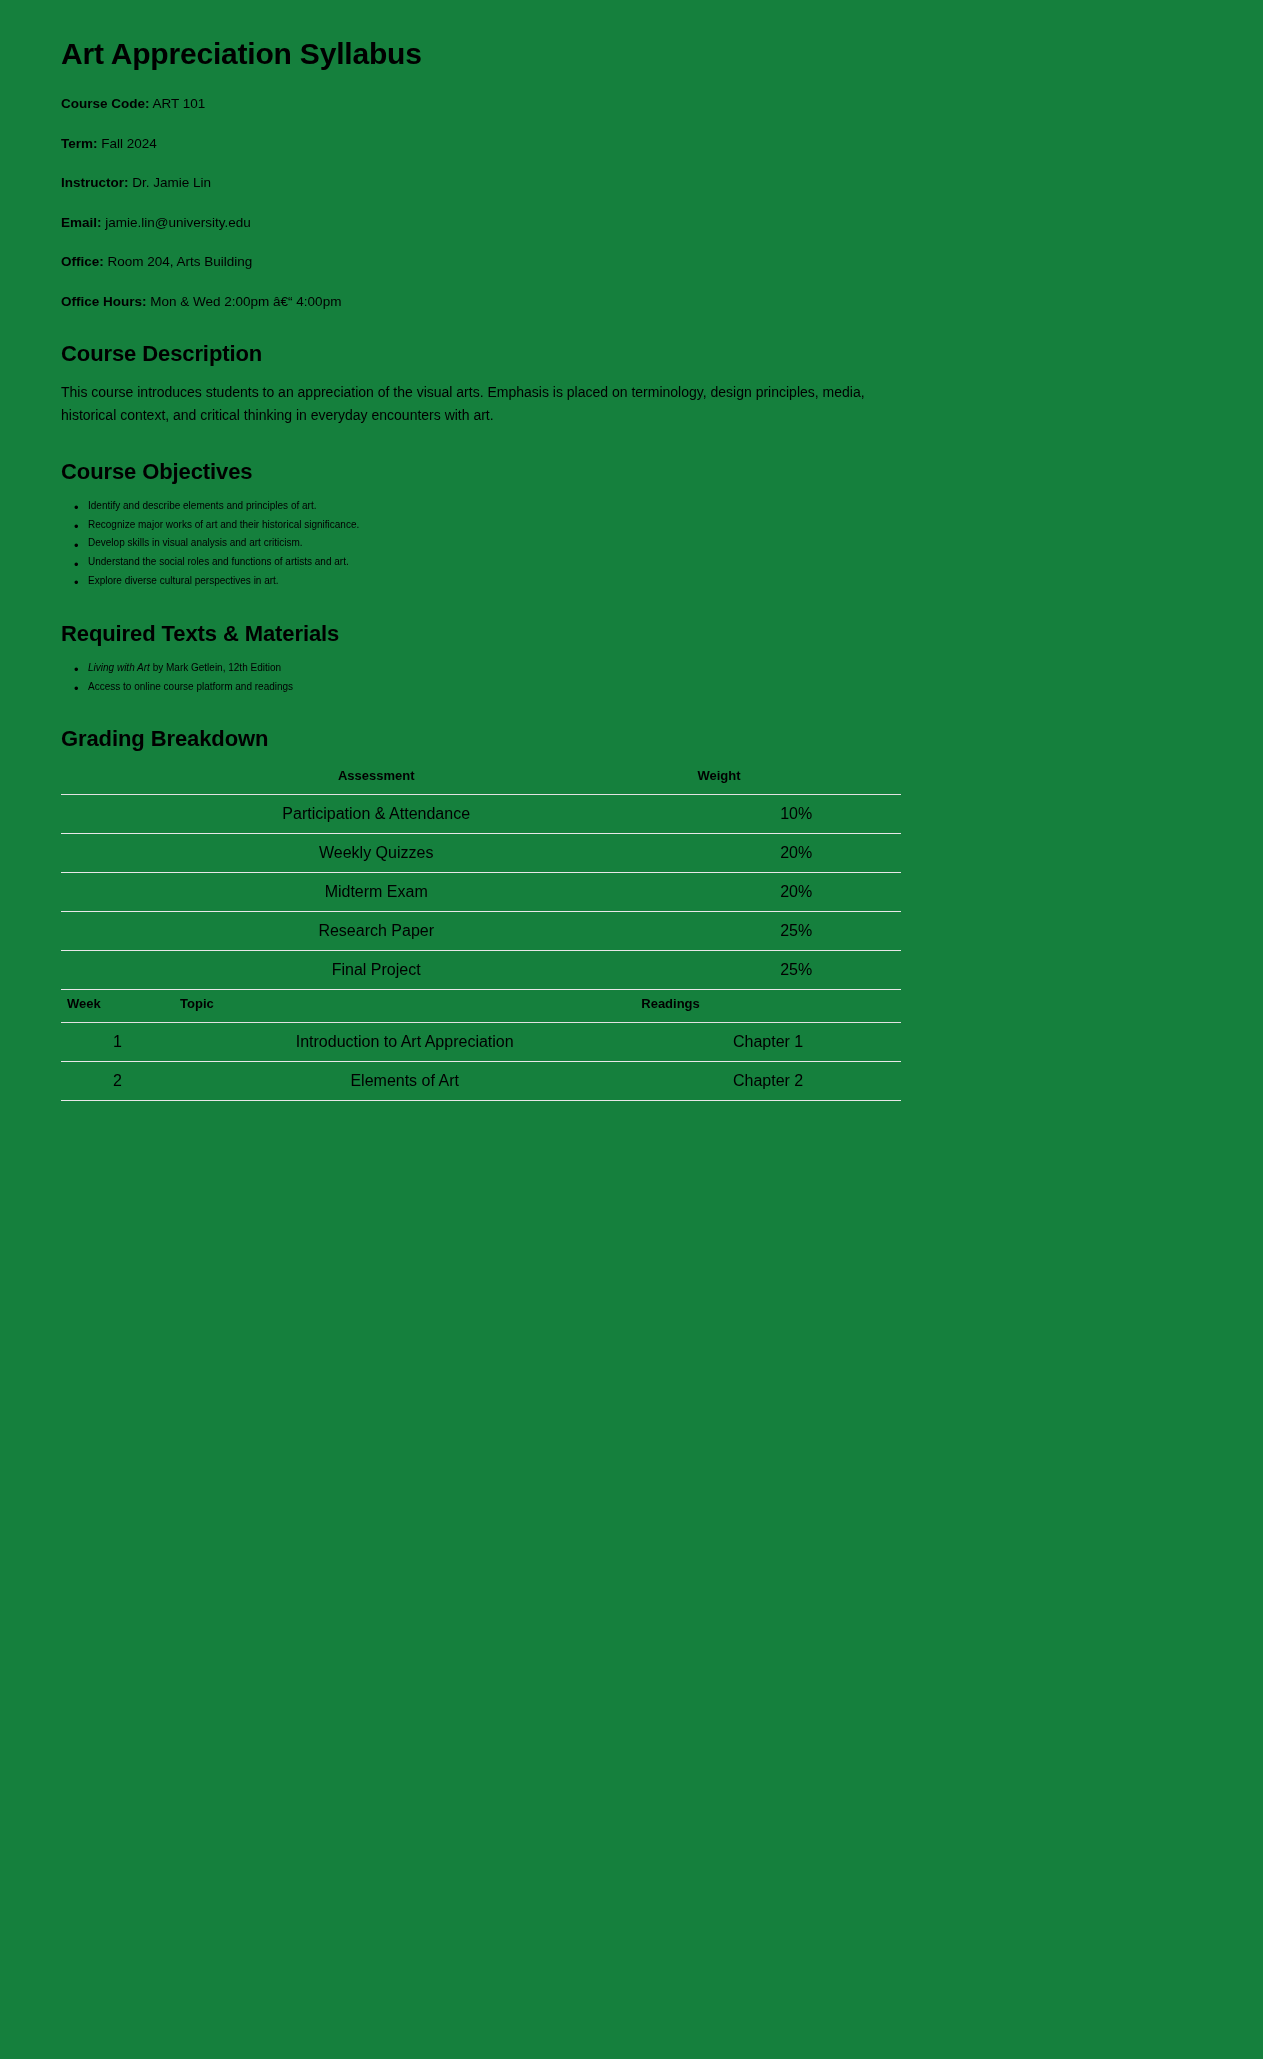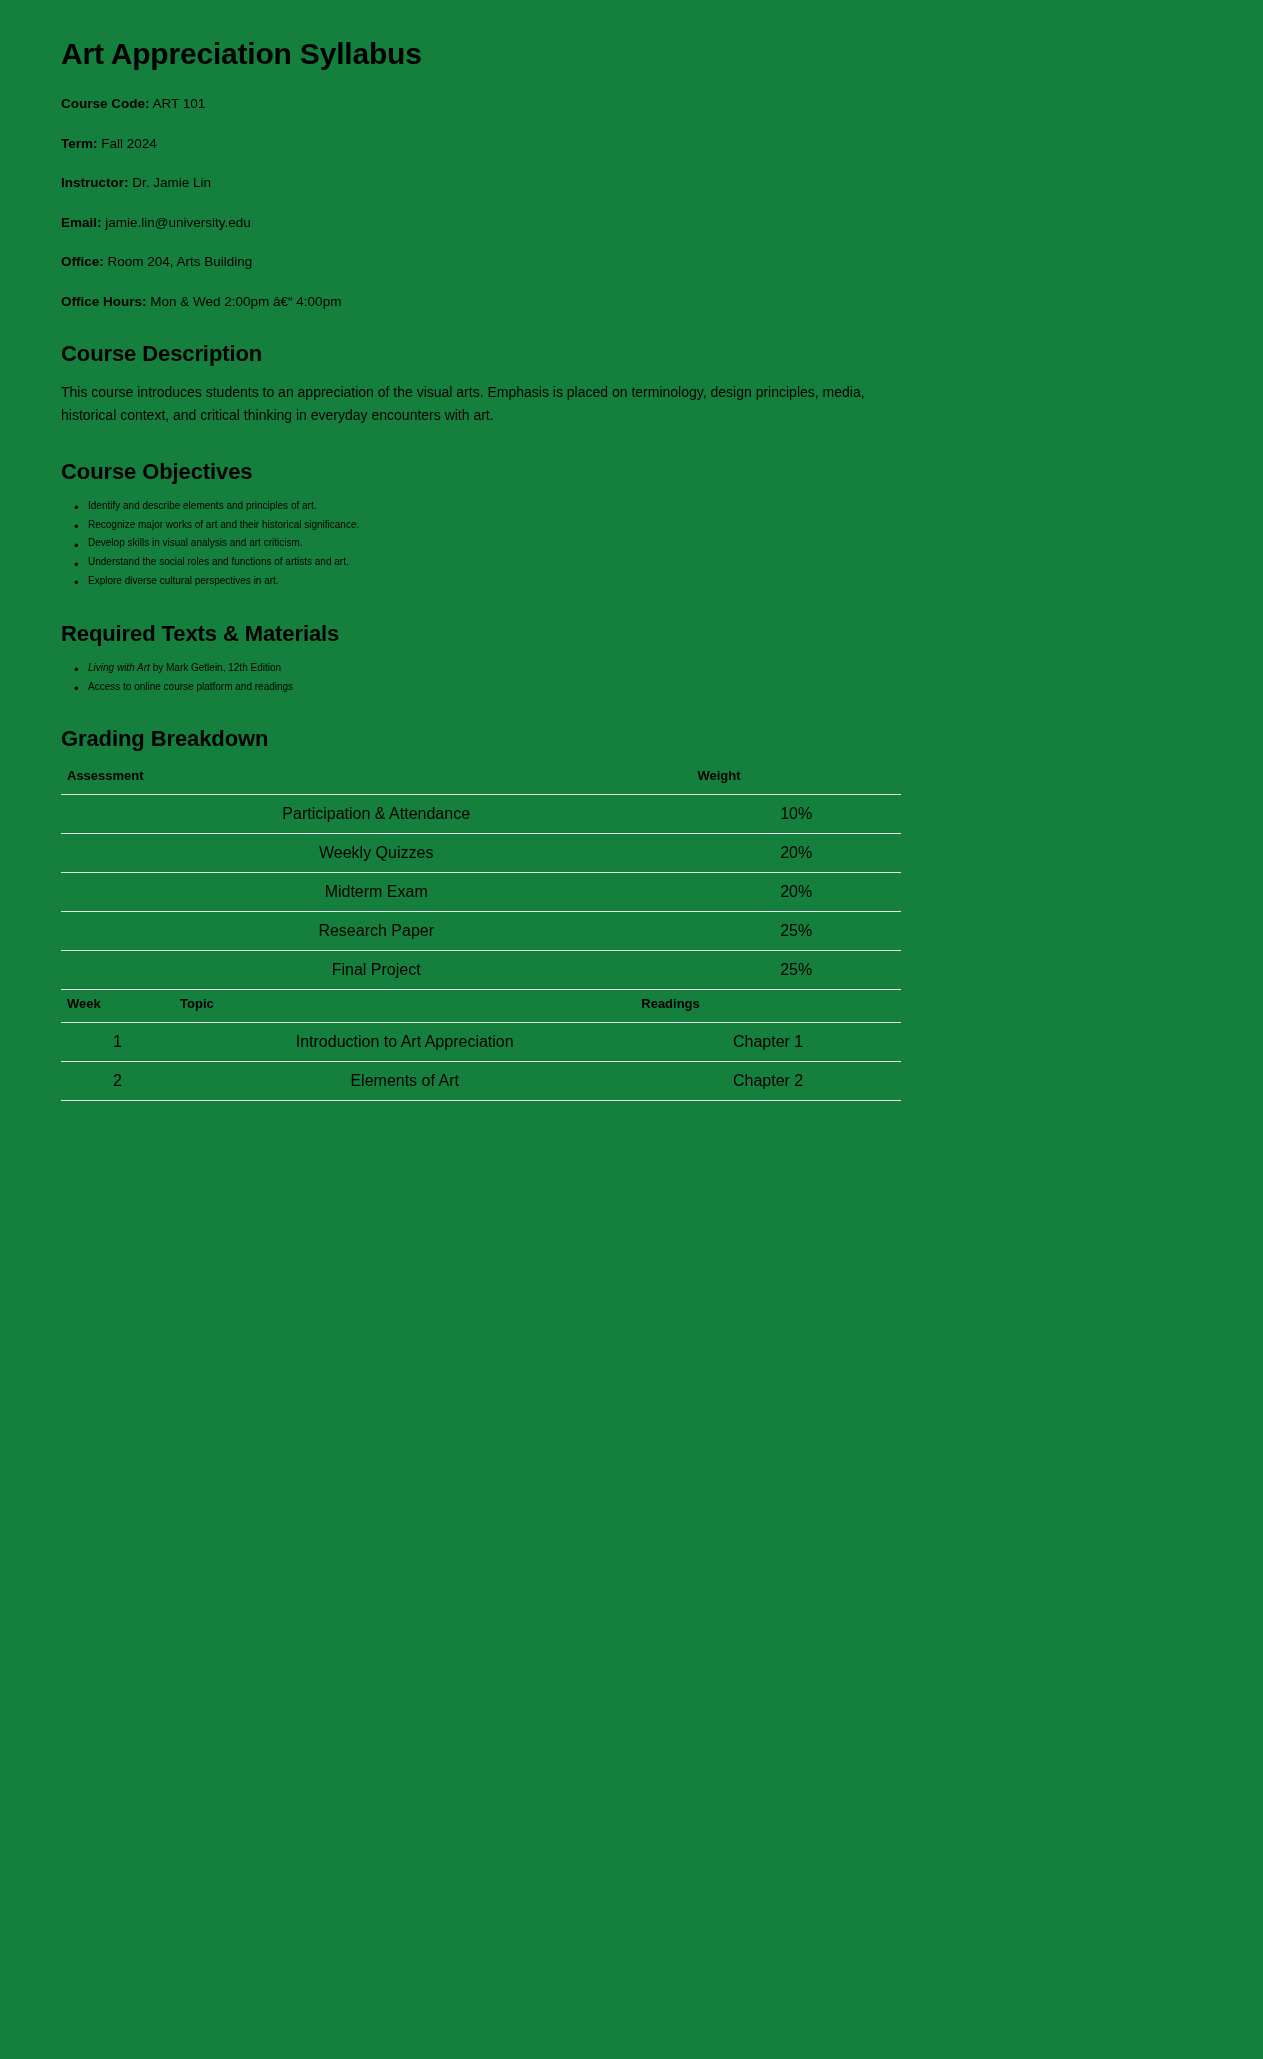--- a/index.html
+++ b/index.html
@@ -95,21 +95,21 @@
   }
   table.data-table td {
     font-size: 16px;
     font-weight: normal;
     text-align: center;
     padding: 10px 6px 10px 6px;
     border-bottom: 1px solid #e8e8e8;
     vertical-align: middle;
   }
   
-  .grading-table .col-assessment { width: 637px; }
+  .grading-table .col-assessment { width: 637px; text-align: center; }
   .grading-table .col-weight { width: 203px; }
   
   .schedule-table .col-week { width: 105px; }
   .schedule-table .col-topic { width: 470px; }
   .schedule-table .col-readings { width: 265px; margin-left: 40px; }
 
   .table-block { margin-bottom: 4px; }
 </style>
 </head>
 <body>

